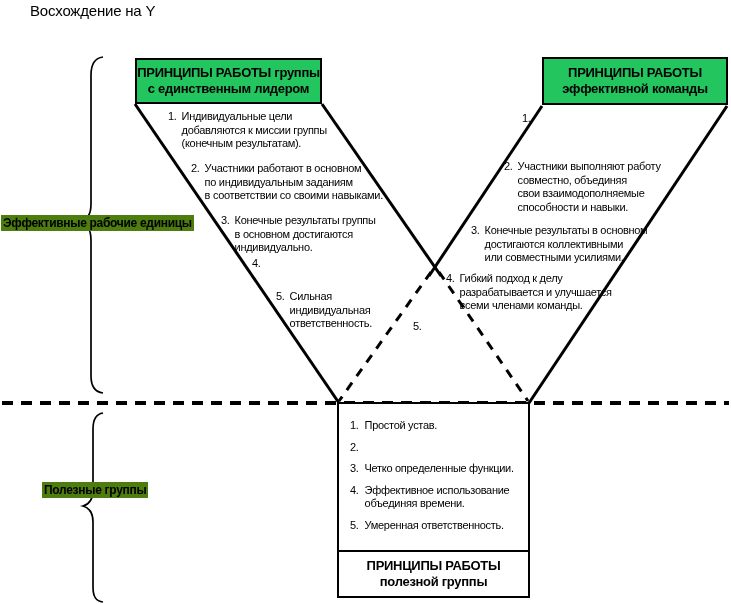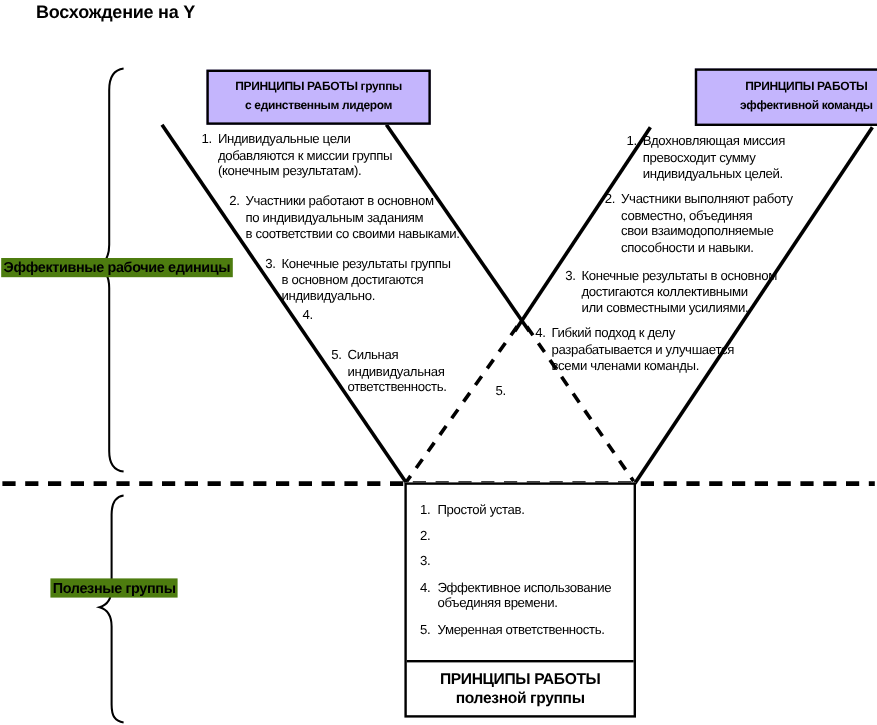--- a/index.html
+++ b/index.html
@@ -2,34 +2,34 @@
 <html><head>
 <meta charset="utf-8">
 <style>
   html,body{margin:0;padding:0;background:#fff;}
   .canvas{
     position:relative;width:731px;height:604px;background:#fff;overflow:hidden;
     font-family:"Liberation Sans","DejaVu Sans",sans-serif;color:#000;
   }
   svg.lines{position:absolute;left:0;top:0;z-index:1;}
   .page-title{
-    position:absolute;left:30px;top:2px;font-size:15px;font-weight:bold;
+    position:absolute;left:30px;top:2px;font-size:15px;font-weight:normal;
     letter-spacing:-0.2px;z-index:3;white-space:nowrap;
   }
   .side-label{
     position:absolute;font-size:12px;font-weight:bold;letter-spacing:-0.3px;
     background:#4d7c0f;padding:1px 2px;z-index:2;white-space:nowrap;
   }
   .label-upper{left:1px;top:215px;}
   .label-lower{left:42px;top:482px;}
   .hbox{
-    position:absolute;box-sizing:border-box;border:2px solid #000;background:#c4b5fd;
+    position:absolute;box-sizing:border-box;border:2px solid #000;background:#22c55e;
     display:flex;align-items:center;justify-content:center;text-align:center;
-    font-weight:bold;font-size:10px;line-height:16.5px;letter-spacing:-0.3px;
-    white-space:pre-line;z-index:2;margin-left:37px;
+    font-weight:bold;font-size:13px;line-height:16.5px;letter-spacing:-0.3px;
+    white-space:pre-line;z-index:2;
   }
   .box-leader{left:135px;top:58px;width:187px;height:46px;}
   .box-team{left:542px;top:57px;width:186px;height:48px;}
   .fitem{
     position:absolute;display:flex;gap:5px;font-size:11px;line-height:13.5px;
     letter-spacing:-0.3px;white-space:pre-line;z-index:2;
   }
   .fitem .num{flex:none;}
   .bottom-box{
     position:absolute;left:337px;top:402px;width:193px;height:196px;
@@ -102,23 +102,20 @@
   </div>
   <div class="fitem" style="left:276px;top:290px;">
     <span class="num">5.</span>
     <span class="txt">Сильная
 индивидуальная
 ответственность.</span>
   </div>
 
   <div class="fitem" style="left:522px;top:112px;">
     <span class="num">1.</span>
-    <span class="txt">Вдохновляющая миссия
-превосходит сумму
-индивидуальных целей.</span>
   </div>
   <div class="fitem" style="left:504px;top:160px;">
     <span class="num">2.</span>
     <span class="txt">Участники выполняют работу
 совместно, объединяя
 свои взаимодополняемые
 способности и навыки.</span>
   </div>
   <div class="fitem" style="left:471px;top:224px;">
     <span class="num">3.</span>
@@ -140,20 +137,21 @@
     <div class="bb-list">
       <div class="bb-item">
         <span class="num">1.</span>
         <span class="txt">Простой устав.</span>
       </div>
       <div class="bb-item">
         <span class="num">2.</span>
       </div>
       <div class="bb-item">
         <span class="num">3.</span>
+        <span class="txt">Четко определенные функции.</span>
       </div>
       <div class="bb-item">
         <span class="num">4.</span>
         <span class="txt">Эффективное использование
 объединяя времени.</span>
       </div>
       <div class="bb-item">
         <span class="num">5.</span>
         <span class="txt">Умеренная ответственность.</span>
       </div>

